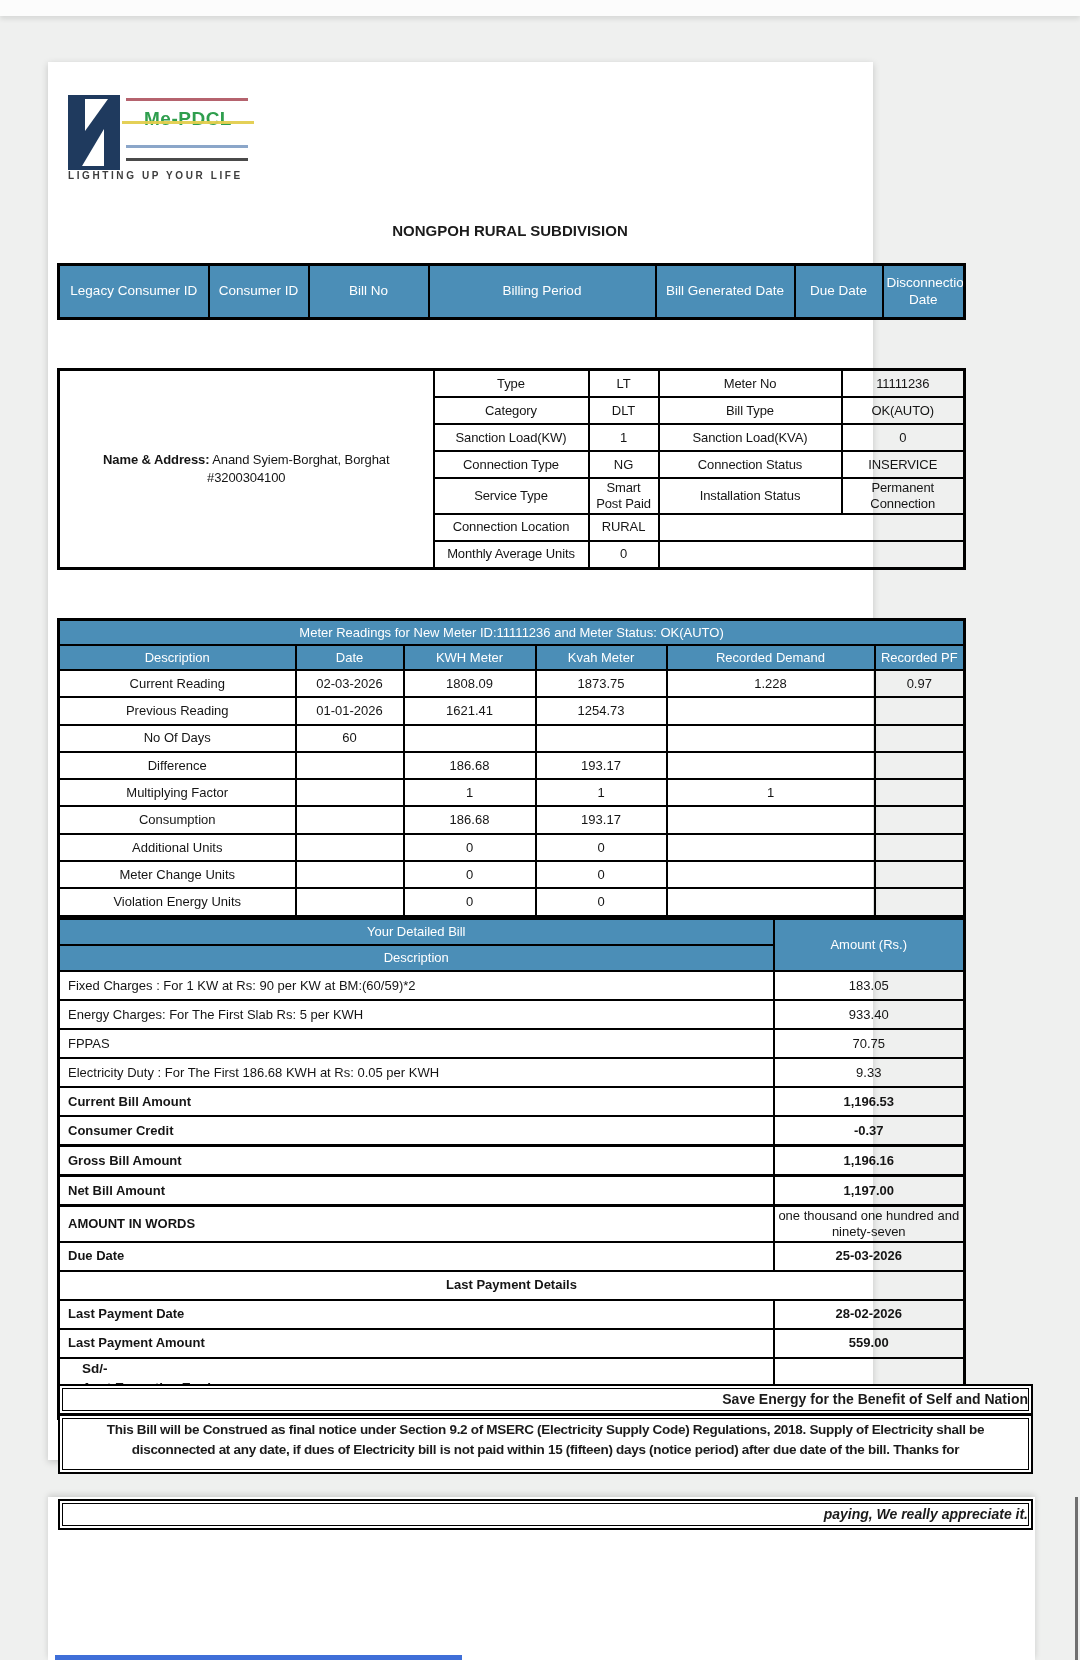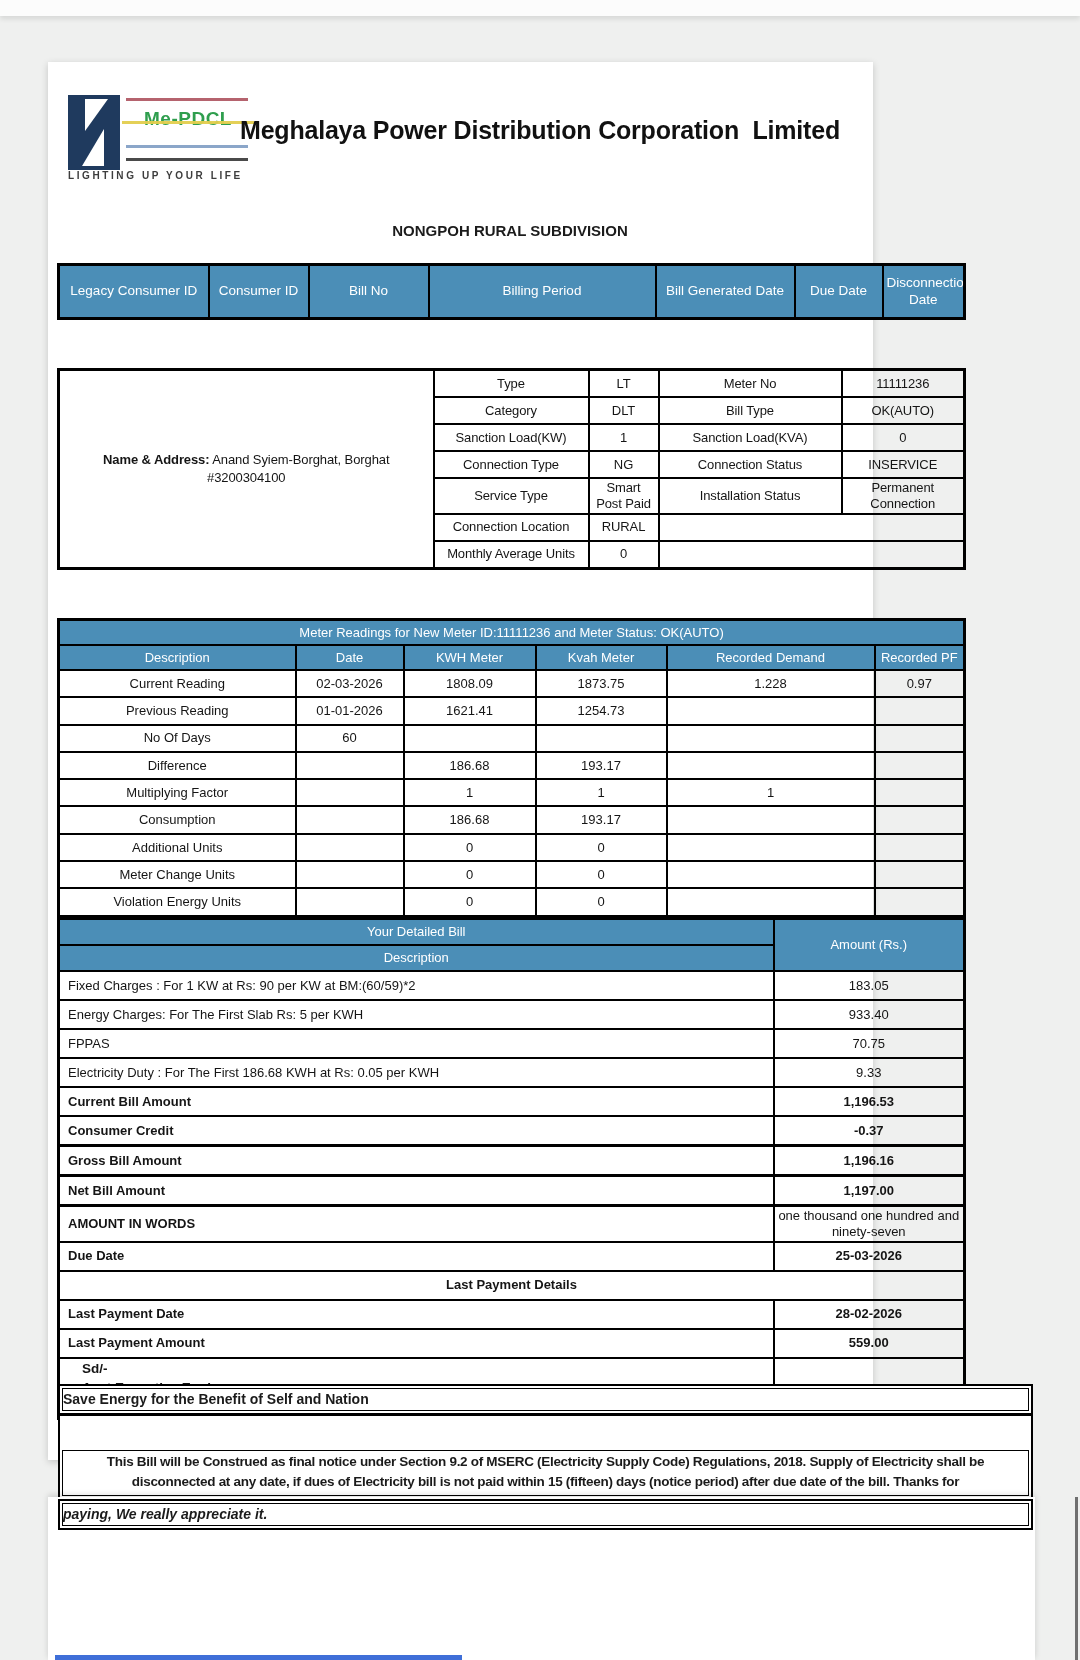--- a/index.html
+++ b/index.html
@@ -65,25 +65,25 @@
   tr.words td{height:43px;}
   tr.words td.desc{font-weight:bold;}
   tr.due td{height:21px;font-weight:bold;}
   tr.lph td{height:22px;font-weight:bold;}
   tr.lpr td{height:21px;font-weight:bold;}
   tr.sig td{height:102px;}
   .sig-block{text-align:left;padding-left:22px;font-weight:bold;font-size:13.5px;line-height:1.4;}
 
   
   .dbox{position:absolute;left:10px;width:975px;border:2px solid #000;padding:2px;background:#fff;box-sizing:border-box;}
-  .dbox-inner{border:1.5px solid #000;text-align:left;font-weight:bold;}
+  .dbox-inner{border:1.5px solid #000;text-align:right;font-weight:bold;}
   #save-box{top:1322px;}
   #save-box .dbox-inner{font-size:14px;padding:2px 0 3px;}
   #notice-box{top:1352px;}
-  #notice-box .dbox-inner{font-size:13.5px;letter-spacing:-.3px;line-height:1.5;padding:1px 4px 2px;text-align:center;margin-top:32px;}
+  #notice-box .dbox-inner{font-size:13.5px;letter-spacing:-.3px;line-height:1.5;padding:1px 4px 8px;text-align:center;}
   #paying-box{top:2px;}
   #paying-box .dbox-inner{font-size:14px;padding:2px 0 3px;}
 
   .bottom-blue-line{position:absolute;left:55px;top:1655px;width:407px;height:5px;background:#3f6fd8;}
   .right-edge-line{position:absolute;left:1075px;top:1497px;width:3px;height:163px;background:#6f6f6f;}
 </style>
 </head>
 <body>
 
 <div class="top-strip"></div>
@@ -99,21 +99,20 @@
     <div class="logo-lines">
       <div class="lline lred"></div>
       <div class="brand-wrap">
         <span class="brand-text">Me-PDCL</span>
       </div>
       <div class="lline lblue"></div>
       <div class="lline ldark"></div>
     </div>
     <div class="tagline">LIGHTING UP YOUR LIFE</div>
   </div>
-  <div class="company-title">Meghalaya Power Distribution Corporation  Limited</div>
 
   <div class="subdivision">NONGPOH RURAL SUBDIVISION</div>
 
   <table id="summary-table">
     <colgroup>
         <col style="width:150px">
         <col style="width:100px">
         <col style="width:120px">
         <col style="width:227px">
         <col style="width:139px">

